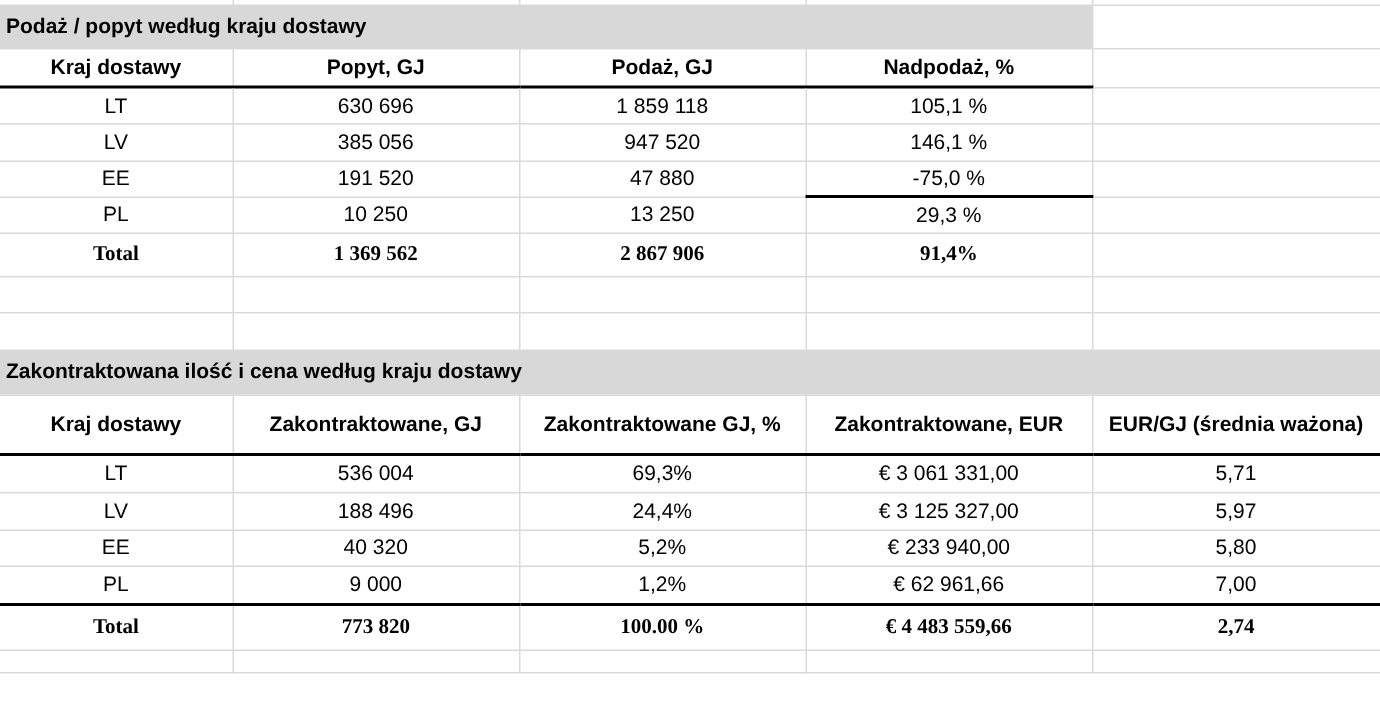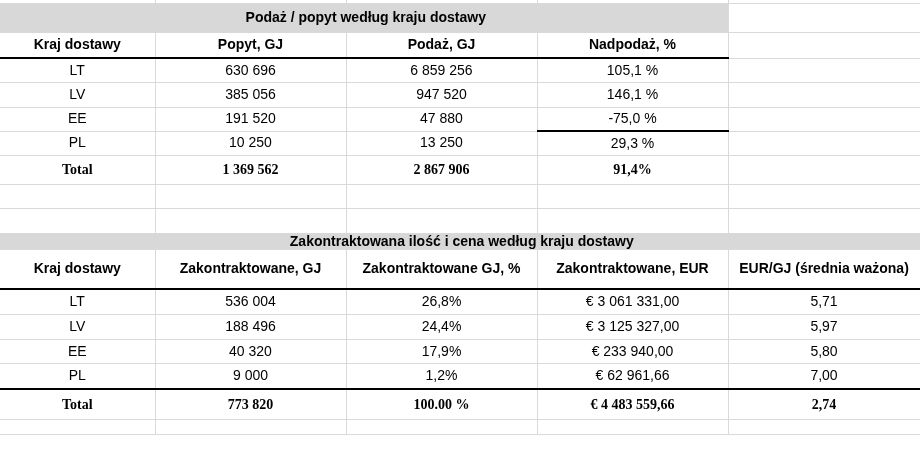--- a/index.html
+++ b/index.html
@@ -21,21 +21,21 @@
     text-align:center; vertical-align:middle;
     white-space:nowrap; overflow:hidden;
     padding:0;
   }
   tr.spacer td { height:3px; font-size:0; line-height:0; }
   tr.gap td { height:24px; }
   tr.gap2 td { height:25px; }
   tr.bottom-sliver td { height:15px; font-size:0; line-height:0; }
   td.title-cell {
     background:#d8d8d8;
-    font-weight:bold; text-align:center;
+    font-weight:bold; text-align:left;
     padding-left:4px; font-size:14px;
   }
   td.hdr { font-weight:bold;margin-left:34px; }
   td.b-black { border-bottom:2px solid #000; }
   tr.total td { font-weight:bold;font-family:Liberation Serif, serif; }
 </style>
 </head>
 <body>
 
 <div class="sheet">
@@ -66,21 +66,21 @@
       <td class="hdr b-black">Kraj dostawy</td>
       <td class="hdr b-black">Popyt, GJ</td>
       <td class="hdr b-black">Podaż, GJ</td>
       <td class="hdr b-black">Nadpodaż, %</td>
       <td></td>
     </tr>
 
     <tr style="height:24px">
       <td>LT</td>
       <td>630 696</td>
-      <td>6 859 256</td>
+      <td>1 859 118</td>
       <td>105,1 %</td>
       <td></td>
     </tr>
     <tr style="height:25px">
       <td>LV</td>
       <td>385 056</td>
       <td>947 520</td>
       <td>146,1 %</td>
       <td></td>
     </tr>
@@ -115,50 +115,50 @@
           <td></td>
     </tr>
     <tr class="gap2">
       <td></td>
           <td></td>
           <td></td>
           <td></td>
           <td></td>
     </tr>
 
-    <tr style="height:16px">
+    <tr style="height:30px">
       <td class="title-cell" colspan="5">Zakontraktowana ilość i cena według kraju dostawy</td>
     </tr>
 
     <tr style="height:40px">
       <td class="hdr b-black">Kraj dostawy</td>
       <td class="hdr b-black">Zakontraktowane, GJ</td>
       <td class="hdr b-black">Zakontraktowane GJ, %</td>
       <td class="hdr b-black">Zakontraktowane, EUR</td>
       <td class="hdr b-black">EUR/GJ (średnia ważona)</td>
     </tr>
 
     <tr style="height:25px">
       <td>LT</td>
       <td>536 004</td>
-      <td>26,8%</td>
+      <td>69,3%</td>
       <td>€ 3 061 331,00</td>
       <td>5,71</td>
     </tr>
     <tr style="height:25px">
       <td>LV</td>
       <td>188 496</td>
       <td>24,4%</td>
       <td>€ 3 125 327,00</td>
       <td>5,97</td>
     </tr>
     <tr style="height:24px">
       <td>EE</td>
       <td>40 320</td>
-      <td>17,9%</td>
+      <td>5,2%</td>
       <td>€ 233 940,00</td>
       <td>5,80</td>
     </tr>
     <tr style="height:26px">
       <td class="b-black">PL</td>
       <td class="b-black">9 000</td>
       <td class="b-black">1,2%</td>
       <td class="b-black">€ 62 961,66</td>
       <td class="b-black">7,00</td>
     </tr>

